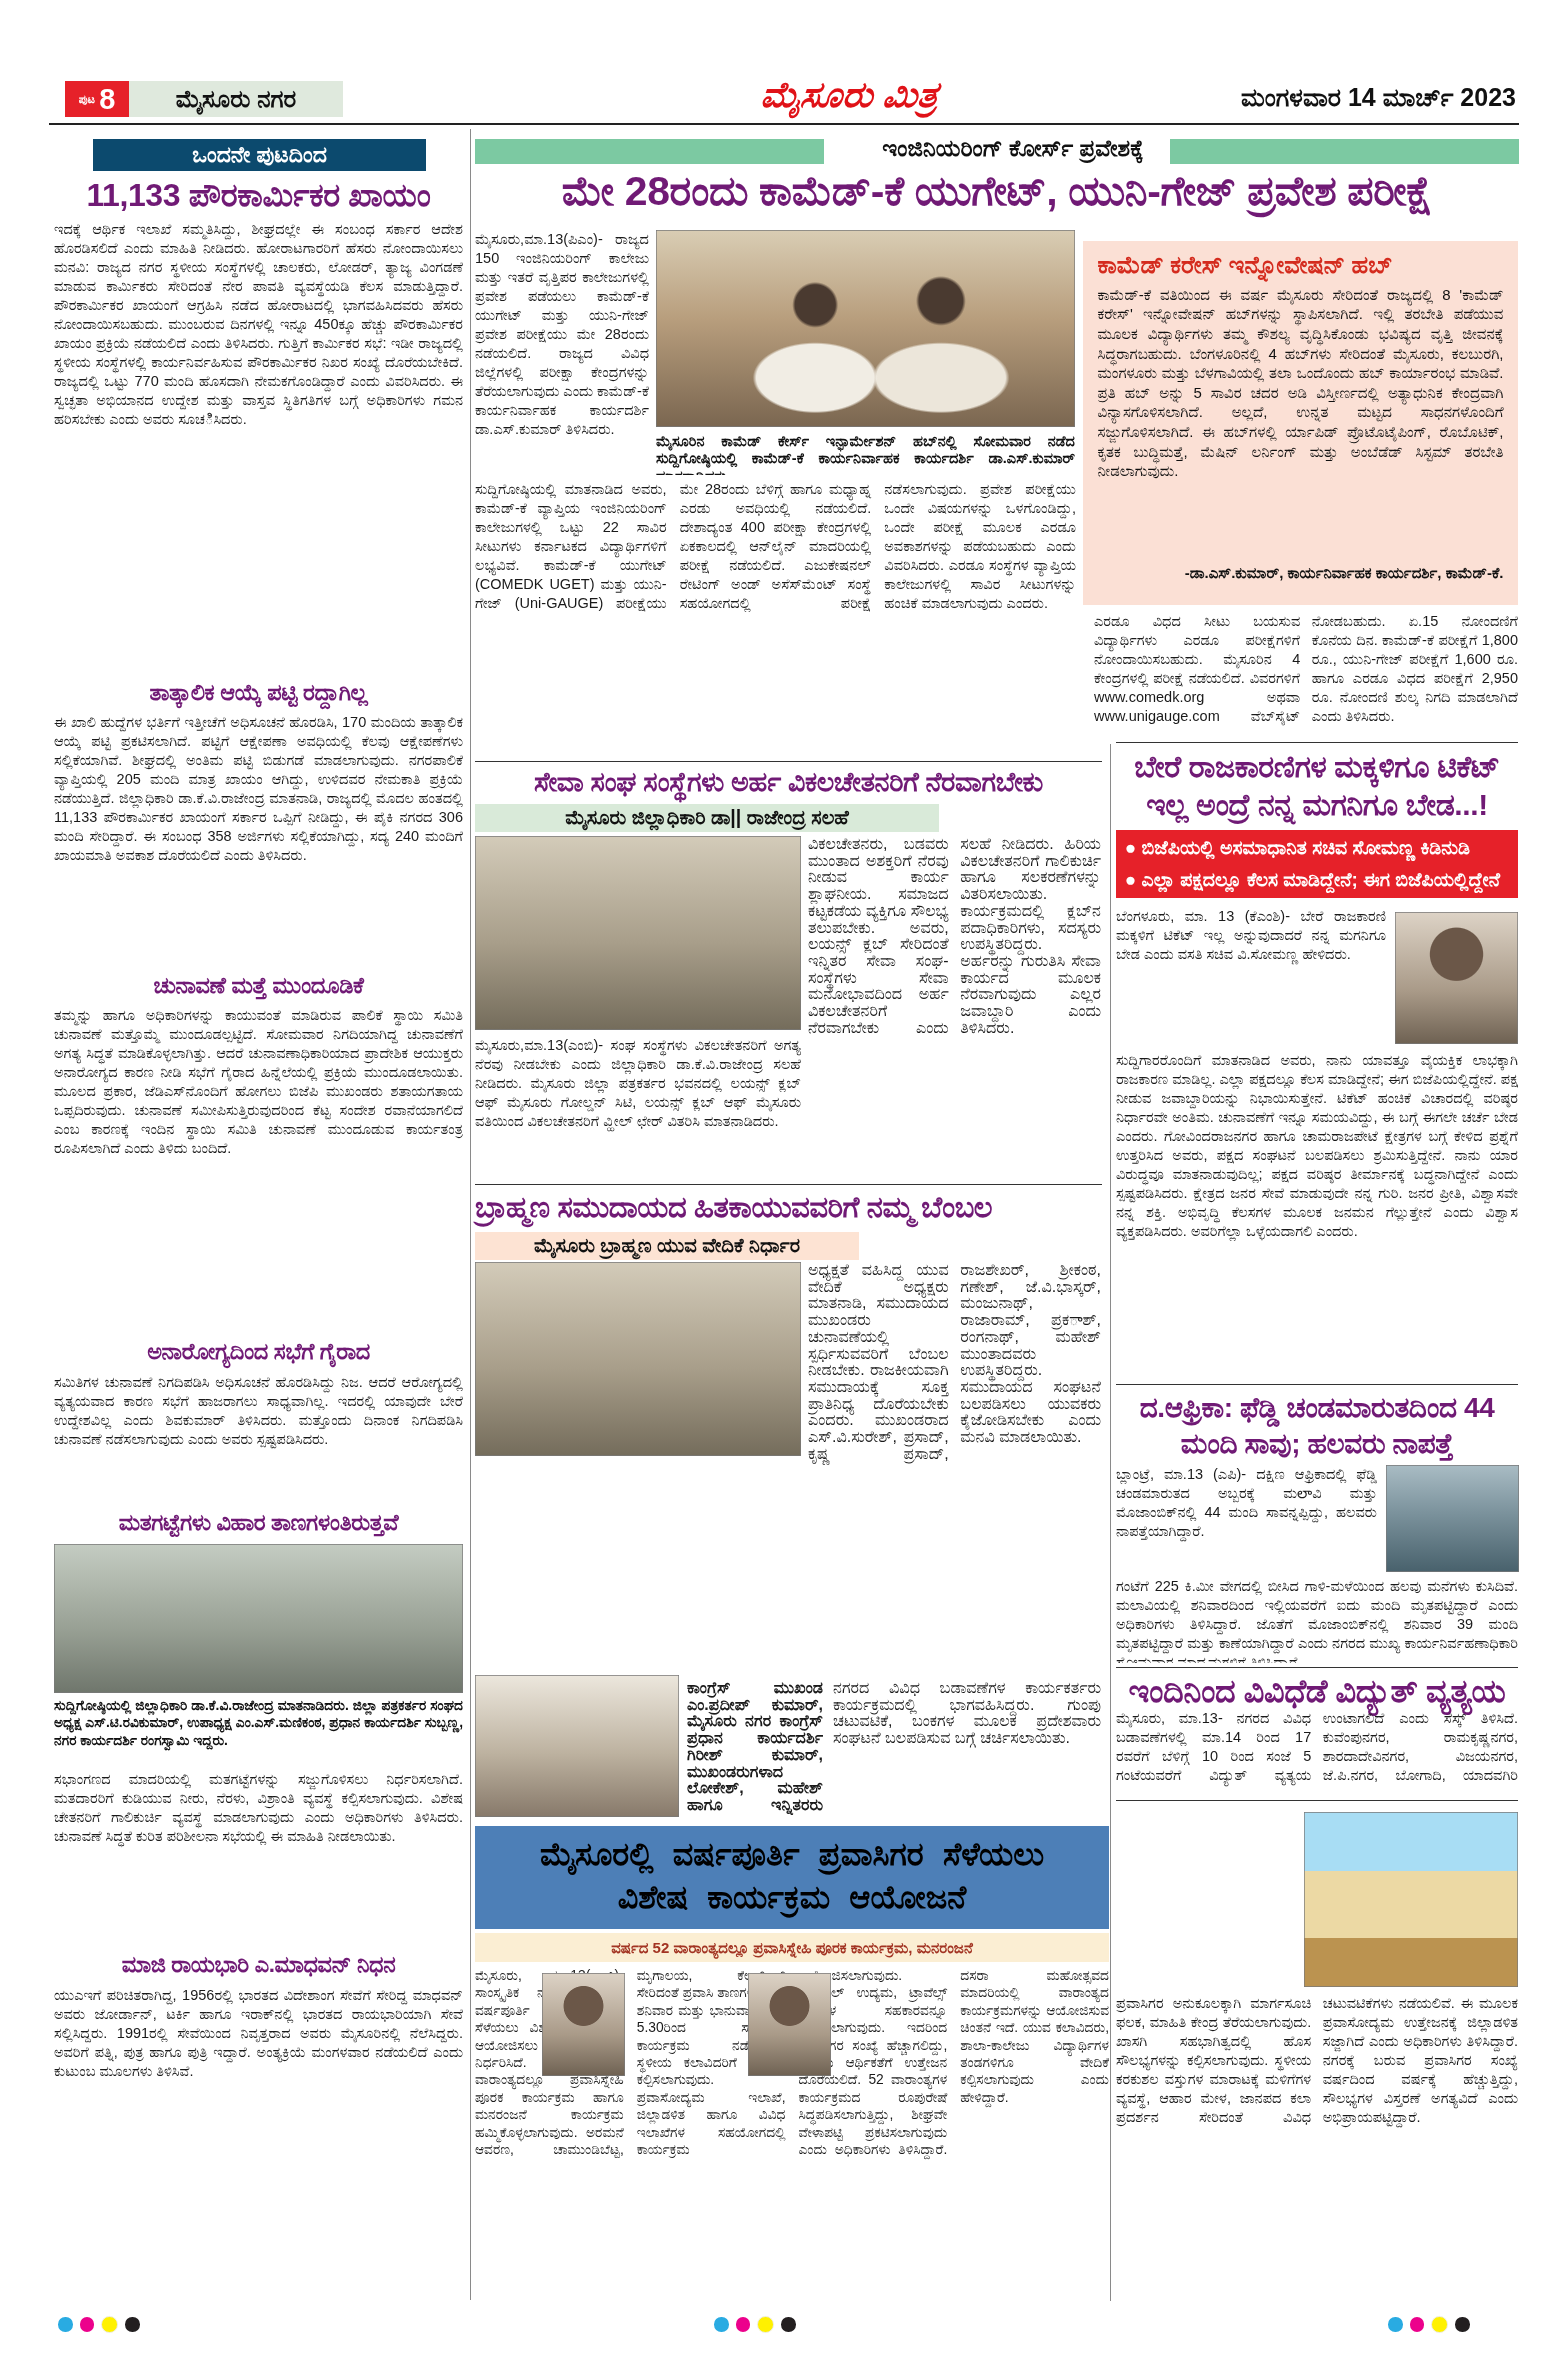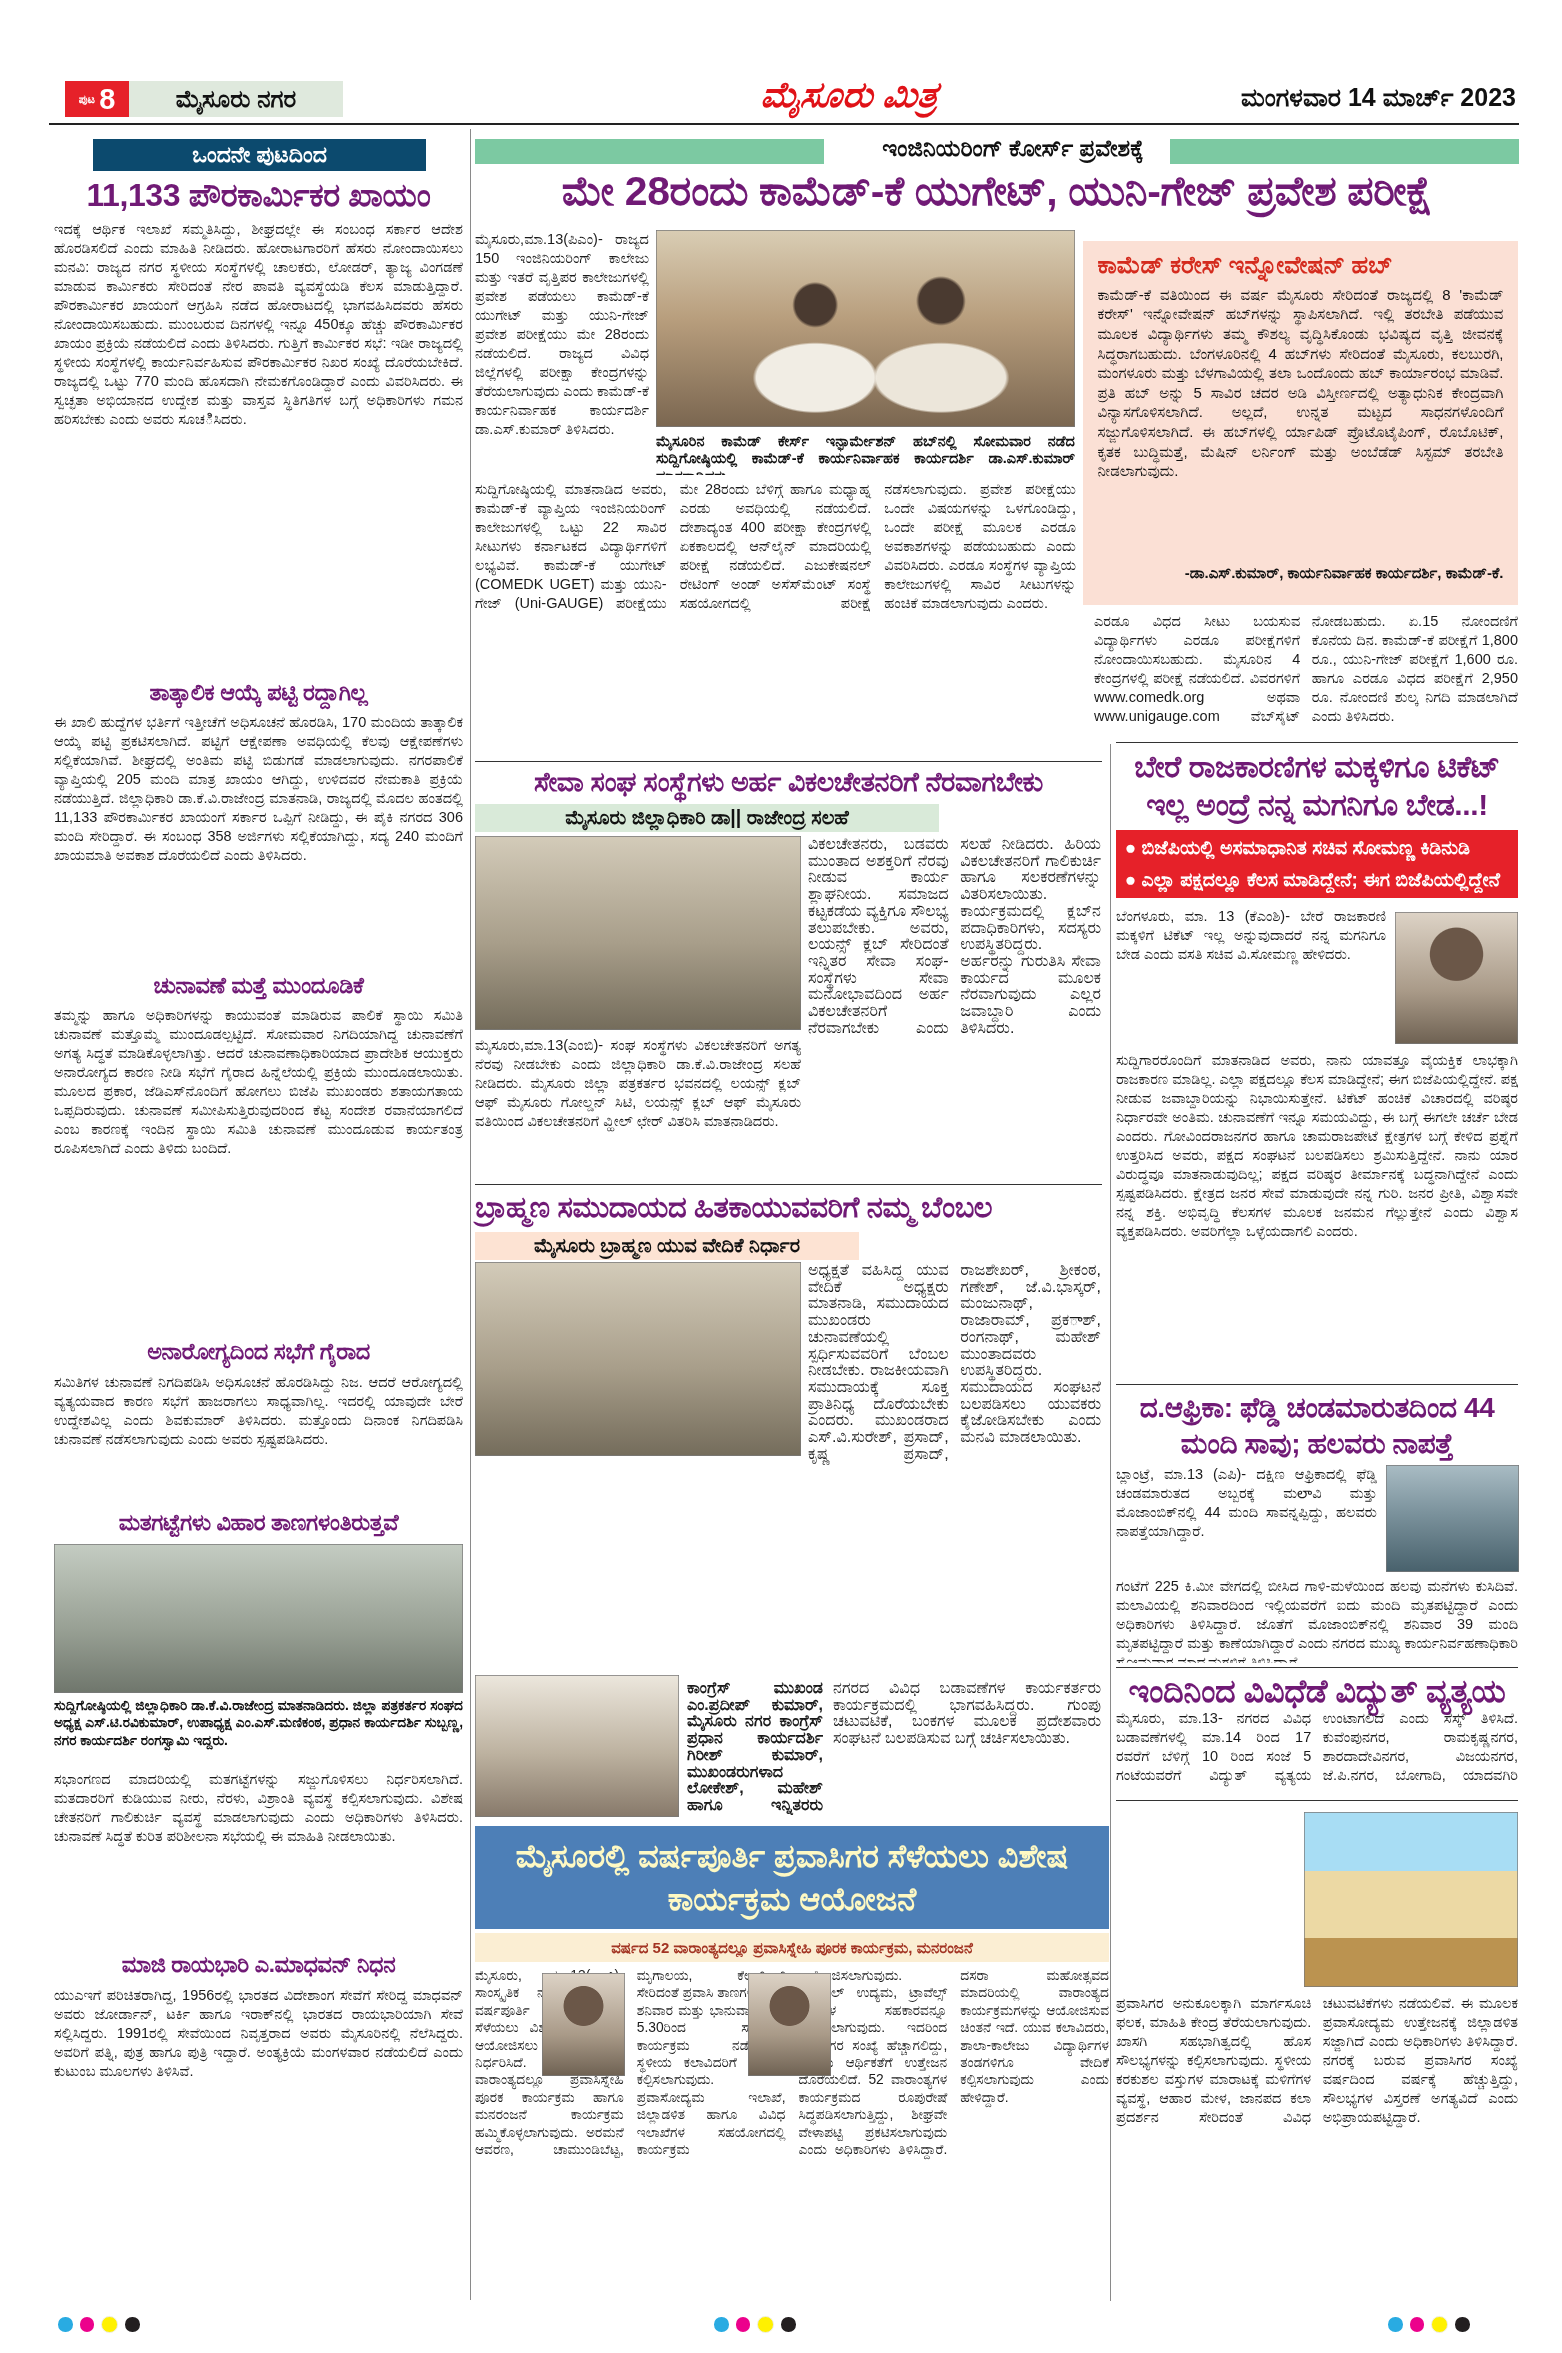--- a/index.html
+++ b/index.html
@@ -106,21 +106,21 @@
   <div class="abs" style="left:475px;top:1232px;width:384px;height:27.5px;background:#fde3d3;display:flex;align-items:center;justify-content:center;">
     <span style="font-size:19.6px;font-weight:bold;">ಮೈಸೂರು ಬ್ರಾಹ್ಮಣ ಯುವ ವೇದಿಕೆ ನಿರ್ಧಾರ</span>
   </div>
   <div class="abs photo ph-room" style="left:475px;top:1262px;width:326px;height:194px;"></div>
   <div class="abs body-sm cols2" style="left:808px;top:1262px;width:293px;height:406px;">ಅಧ್ಯಕ್ಷತೆ ವಹಿಸಿದ್ದ ಯುವ ವೇದಿಕೆ ಅಧ್ಯಕ್ಷರು ಮಾತನಾಡಿ, ಸಮುದಾಯದ ಮುಖಂಡರು ಚುನಾವಣೆಯಲ್ಲಿ ಸ್ಪರ್ಧಿಸುವವರಿಗೆ ಬೆಂಬಲ ನೀಡಬೇಕು. ರಾಜಕೀಯವಾಗಿ ಸಮುದಾಯಕ್ಕೆ ಸೂಕ್ತ ಪ್ರಾತಿನಿಧ್ಯ ದೊರೆಯಬೇಕು ಎಂದರು. ಮುಖಂಡರಾದ ಎಸ್.ವಿ.ಸುರೇಶ್, ಪ್ರಸಾದ್, ಕೃಷ್ಣ ಪ್ರಸಾದ್, ರಾಜಶೇಖರ್, ಶ್ರೀಕಂಠ, ಗಣೇಶ್, ಜೆ.ವಿ.ಭಾಸ್ಕರ್, ಮಂಜುನಾಥ್, ರಾಜಾರಾಮ್, ಪ್ರಕాಶ್, ರಂಗನಾಥ್, ಮಹೇಶ್ ಮುಂತಾದವರು ಉಪಸ್ಥಿತರಿದ್ದರು. ಸಮುದಾಯದ ಸಂಘಟನೆ ಬಲಪಡಿಸಲು ಯುವಕರು ಕೈಜೋಡಿಸಬೇಕು ಎಂದು ಮನವಿ ಮಾಡಲಾಯಿತು.</div>
   <div class="abs photo ph-lamp" style="left:475px;top:1675px;width:204px;height:142px;"></div>
   <div class="abs body-sm" style="left:687px;top:1680px;width:136px;height:136px;font-weight:bold;">ಕಾಂಗ್ರೆಸ್ ಮುಖಂಡ ಎಂ.ಪ್ರದೀಪ್ ಕುಮಾರ್, ಮೈಸೂರು ನಗರ ಕಾಂಗ್ರೆಸ್ ಪ್ರಧಾನ ಕಾರ್ಯದರ್ಶಿ ಗಿರೀಶ್ ಕುಮಾರ್, ಮುಖಂಡರುಗಳಾದ ಲೋಕೇಶ್, ಮಹೇಶ್ ಹಾಗೂ ಇನ್ನಿತರರು ಉಪಸ್ಥಿತರಿದ್ದರು.</div>
   <div class="abs body-sm" style="left:833px;top:1680px;width:268px;height:136px;">ನಗರದ ವಿವಿಧ ಬಡಾವಣೆಗಳ ಕಾರ್ಯಕರ್ತರು ಕಾರ್ಯಕ್ರಮದಲ್ಲಿ ಭಾಗವಹಿಸಿದ್ದರು. ಗುಂಪು ಚಟುವಟಿಕೆ, ಬಂಕಗಳ ಮೂಲಕ ಪ್ರದೇಶವಾರು ಸಂಘಟನೆ ಬಲಪಡಿಸುವ ಬಗ್ಗೆ ಚರ್ಚಿಸಲಾಯಿತು.</div>
 
   <div class="abs" style="left:475px;top:1826px;width:634px;height:103px;background:#4d7fb7;display:flex;align-items:center;justify-content:center;">
-    <span style="color:#fef9c3;font-size:32px;font-weight:bold;text-align:center;line-height:43px;padding:0 22px;">ಮೈಸೂರಲ್ಲಿ ವರ್ಷಪೂರ್ತಿ ಪ್ರವಾಸಿಗರ ಸೆಳೆಯಲು ವಿಶೇಷ ಕಾರ್ಯಕ್ರಮ ಆಯೋಜನೆ</span>
+    <span style="color:#000000;font-size:32px;font-weight:bold;text-align:center;line-height:43px;padding:0 22px;font-family:Liberation Mono, monospace;">ಮೈಸೂರಲ್ಲಿ ವರ್ಷಪೂರ್ತಿ ಪ್ರವಾಸಿಗರ ಸೆಳೆಯಲು ವಿಶೇಷ ಕಾರ್ಯಕ್ರಮ ಆಯೋಜನೆ</span>
   </div>
   <div class="abs" style="left:475px;top:1933px;width:634px;height:29px;background:#fbeed3;display:flex;align-items:center;justify-content:center;">
     <span style="font-size:15px;font-weight:bold;color:#a23322;">ವರ್ಷದ 52 ವಾರಾಂತ್ಯದಲ್ಲೂ ಪ್ರವಾಸಿಸ್ನೇಹಿ ಪೂರಕ ಕಾರ್ಯಕ್ರಮ, ಮನರಂಜನೆ</span>
   </div>
   <div class="abs body-sm cols4" style="left:475px;top:1967px;width:634px;height:332px;font-size:13.8px;line-height:17.4px;">ಮೈಸೂರು, ಮಾ.13(ಎಂಬಿ)- ಸಾಂಸ್ಕೃತಿಕ ನಗರಿ ಮೈಸೂರಿಗೆ ವರ್ಷಪೂರ್ತಿ ಪ್ರವಾಸಿಗರನ್ನು ಸೆಳೆಯಲು ವಿಶೇಷ ಕಾರ್ಯಕ್ರಮ ಆಯೋಜಿಸಲು ಜಿಲ್ಲಾಡಳಿತ ನಿರ್ಧರಿಸಿದೆ. ವರ್ಷದ 52 ವಾರಾಂತ್ಯದಲ್ಲೂ ಪ್ರವಾಸಿಸ್ನೇಹಿ ಪೂರಕ ಕಾರ್ಯಕ್ರಮ ಹಾಗೂ ಮನರಂಜನೆ ಕಾರ್ಯಕ್ರಮ ಹಮ್ಮಿಕೊಳ್ಳಲಾಗುವುದು. ಅರಮನೆ ಆವರಣ, ಚಾಮುಂಡಿಬೆಟ್ಟ, ಮೃಗಾಲಯ, ಕೆಆರ್‌ಎಸ್ ಸೇರಿದಂತೆ ಪ್ರವಾಸಿ ತಾಣಗಳಲ್ಲಿ ಪ್ರತಿ ಶನಿವಾರ ಮತ್ತು ಭಾನುವಾರ ಸಂಜೆ 5.30ರಿಂದ ಸಾಂಸ್ಕೃತಿಕ ಕಾರ್ಯಕ್ರಮ ನಡೆಯಲಿದೆ. ಸ್ಥಳೀಯ ಕಲಾವಿದರಿಗೆ ಅವಕಾಶ ಕಲ್ಪಿಸಲಾಗುವುದು. ಪ್ರವಾಸೋದ್ಯಮ ಇಲಾಖೆ, ಜಿಲ್ಲಾಡಳಿತ ಹಾಗೂ ವಿವಿಧ ಇಲಾಖೆಗಳ ಸಹಯೋಗದಲ್ಲಿ ಕಾರ್ಯಕ್ರಮ ಆಯೋಜಿಸಲಾಗುವುದು. ಹೋಟೆಲ್ ಉದ್ಯಮ, ಟ್ರಾವೆಲ್ಸ್ ಸಂಸ್ಥೆಗಳ ಸಹಕಾರವನ್ನೂ ಪಡೆಯಲಾಗುವುದು. ಇದರಿಂದ ಪ್ರವಾಸಿಗರ ಸಂಖ್ಯೆ ಹೆಚ್ಚಾಗಲಿದ್ದು, ಸ್ಥಳೀಯ ಆರ್ಥಿಕತೆಗೆ ಉತ್ತೇಜನ ದೊರೆಯಲಿದೆ. 52 ವಾರಾಂತ್ಯಗಳ ಕಾರ್ಯಕ್ರಮದ ರೂಪುರೇಷೆ ಸಿದ್ಧಪಡಿಸಲಾಗುತ್ತಿದ್ದು, ಶೀಘ್ರವೇ ವೇಳಾಪಟ್ಟಿ ಪ್ರಕಟಿಸಲಾಗುವುದು ಎಂದು ಅಧಿಕಾರಿಗಳು ತಿಳಿಸಿದ್ದಾರೆ. ದಸರಾ ಮಹೋತ್ಸವದ ಮಾದರಿಯಲ್ಲಿ ವಾರಾಂತ್ಯದ ಕಾರ್ಯಕ್ರಮಗಳನ್ನು ಆಯೋಜಿಸುವ ಚಿಂತನೆ ಇದೆ. ಯುವ ಕಲಾವಿದರು, ಶಾಲಾ-ಕಾಲೇಜು ವಿದ್ಯಾರ್ಥಿಗಳ ತಂಡಗಳಿಗೂ ವೇದಿಕೆ ಕಲ್ಪಿಸಲಾಗುವುದು ಎಂದು ಹೇಳಿದ್ದಾರೆ.</div>
   <div class="abs photo ph-portrait" style="left:542px;top:1973px;width:83px;height:103px;"></div>
   <div class="abs photo ph-portrait" style="left:748px;top:1973px;width:83px;height:103px;"></div>
 
   <div class="abs hline" style="left:1116px;top:742px;width:402px;"></div>
   <div class="abs headline center" style="left:1116px;top:748px;width:402px;height:77px;font-size:30px;line-height:38px;">ಬೇರೆ ರಾಜಕಾರಣಿಗಳ ಮಕ್ಕಳಿಗೂ ಟಿಕೆಟ್ ಇಲ್ಲ ಅಂದ್ರೆ ನನ್ನ ಮಗನಿಗೂ ಬೇಡ...!</div>

